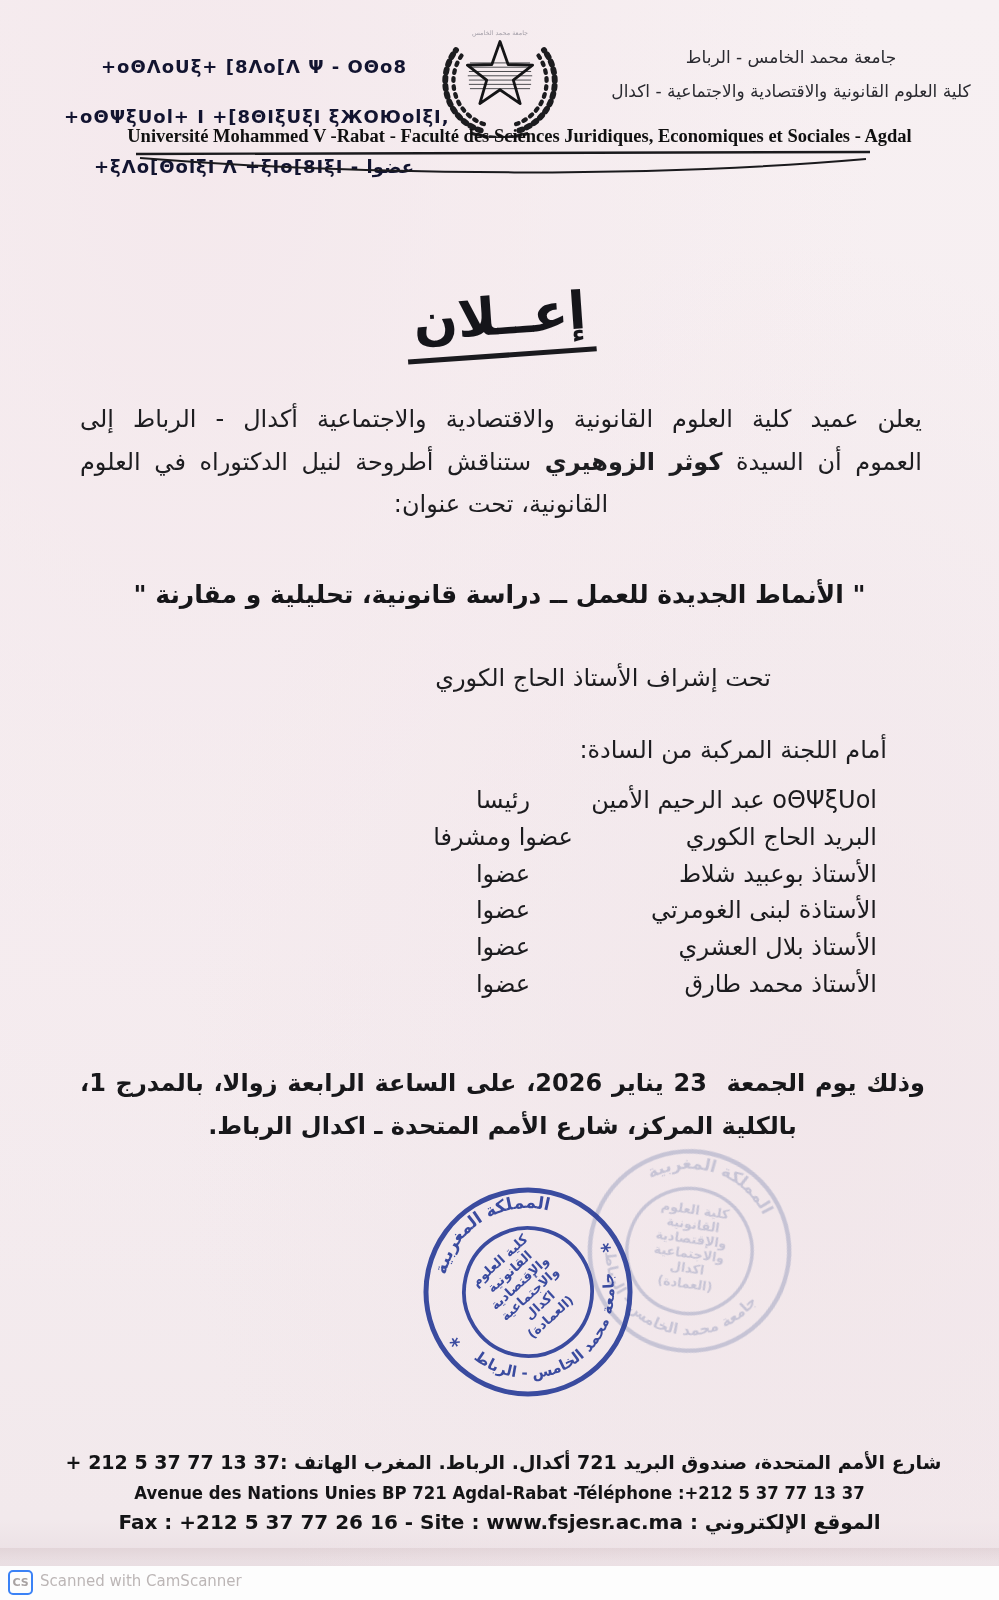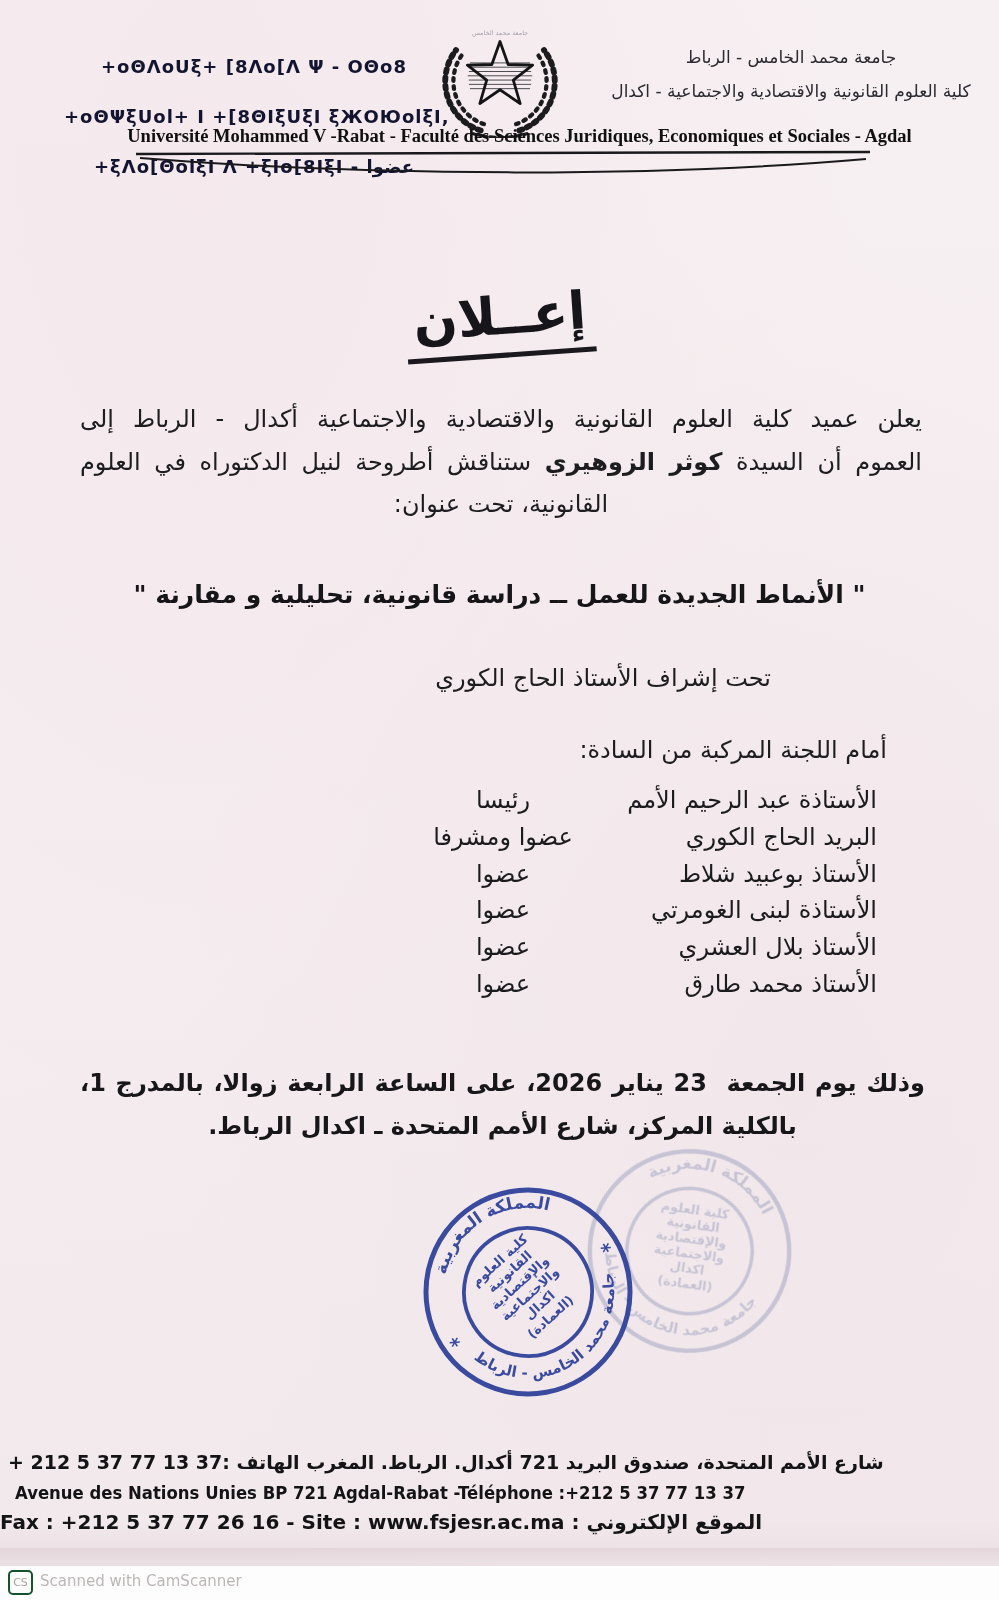--- a/index.html
+++ b/index.html
@@ -59,33 +59,33 @@
   .crow{position:relative;height:36.8px;direction:rtl;font-size:24px;color:#1b1b1e;}
   .crow .cname{position:absolute;right:122px;white-space:nowrap;}
   .crow .crole{position:absolute;left:408px;width:190px;text-align:center;white-space:nowrap;}
   .date-par{
     position:absolute;left:80px;top:1062px;width:845px;direction:rtl;
     font-size:24px;font-weight:bold;line-height:43px;color:#17171a;white-space:normal;
   }
   .pre{white-space:pre-wrap;}
   .stamp{position:absolute;}
   .stamp svg{display:block;}
-  .footer{position:absolute;left:0;top:1446px;width:999px;text-align:left;color:#141416;}
+  .footer{position:absolute;left:0;top:1446px;width:999px;text-align:center;color:#141416;}
   .f-ar{direction:rtl;font-size:19px;font-weight:bold;line-height:33px;}
   .f-ar .phone{direction:ltr;unicode-bidi:embed;display:inline-block;margin-inline-start:8px;}
   .f-fr{font-size:17px;font-weight:bold;line-height:29px;transform:scaleX(.97);}
   .f-fax{font-size:20px;font-weight:bold;line-height:28px;}
   .f-fax .ar{direction:rtl;unicode-bidi:embed;}
   .paper-edge{position:absolute;left:0;top:1548px;width:999px;height:18px;
     background:linear-gradient(180deg,rgba(214,196,200,.45),rgba(255,255,255,0) 80%);}
   .cs-bar{position:absolute;left:0;top:1566px;width:999px;height:34px;background:#fdfdfd;}
   .cs-box{
     position:absolute;left:8px;top:1570px;width:21px;height:21px;
-    border:2px solid #14532d;border-radius:5px;color:#a8a2a2;
-    font-size:11px;font-weight:normal;text-align:center;line-height:21px;
+    border:2px solid #3b82f6;border-radius:5px;color:#a8a2a2;
+    font-size:11px;font-weight:bold;text-align:center;line-height:21px;
     font-family:"DejaVu Sans",sans-serif;
   }
   .cs-label{
     position:absolute;left:40px;top:1572px;font-size:15px;color:#bcb6b6;
     font-family:"DejaVu Sans",sans-serif;
   }
 </style>
 </head>
 <body>
 
@@ -140,21 +140,21 @@
   <div class="lline">القانونية، تحت عنوان:</div>
 </div>
 
 <div class="thesis">" الأنماط الجديدة للعمل ــ دراسة قانونية، تحليلية و مقارنة "</div>
 
 <div class="supervisor">تحت إشراف الأستاذ الحاج الكوري</div>
 
 <div class="committee-heading">أمام اللجنة المركبة من السادة:</div>
 <div class="committee">
   <div class="crow">
-    <span class="cname">الأستاذة  عبد الرحيم الأمم</span>
+    <span class="cname">oΘΨξUol  عبد الرحيم الأمين</span>
     <span class="crole">رئيسا</span>
   </div>
   <div class="crow">
     <span class="cname">البريد الحاج الكوري</span>
     <span class="crole">عضوا ومشرفا</span>
   </div>
   <div class="crow">
     <span class="cname">الأستاذ  بوعبيد  شلاط</span>
     <span class="crole">عضوا</span>
   </div>

